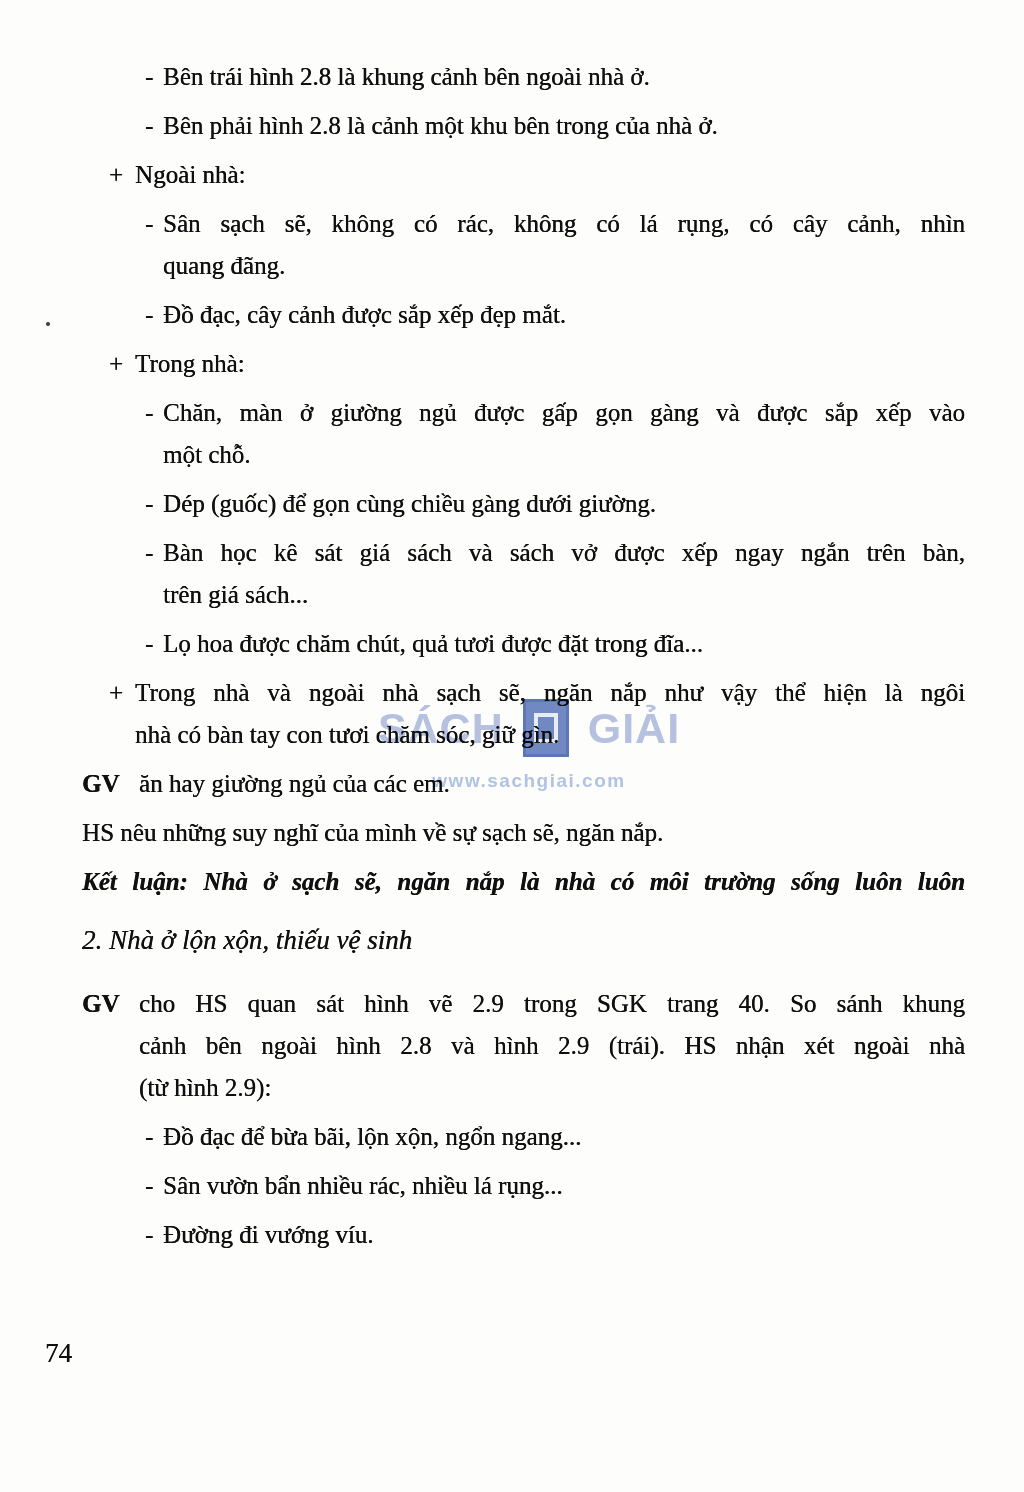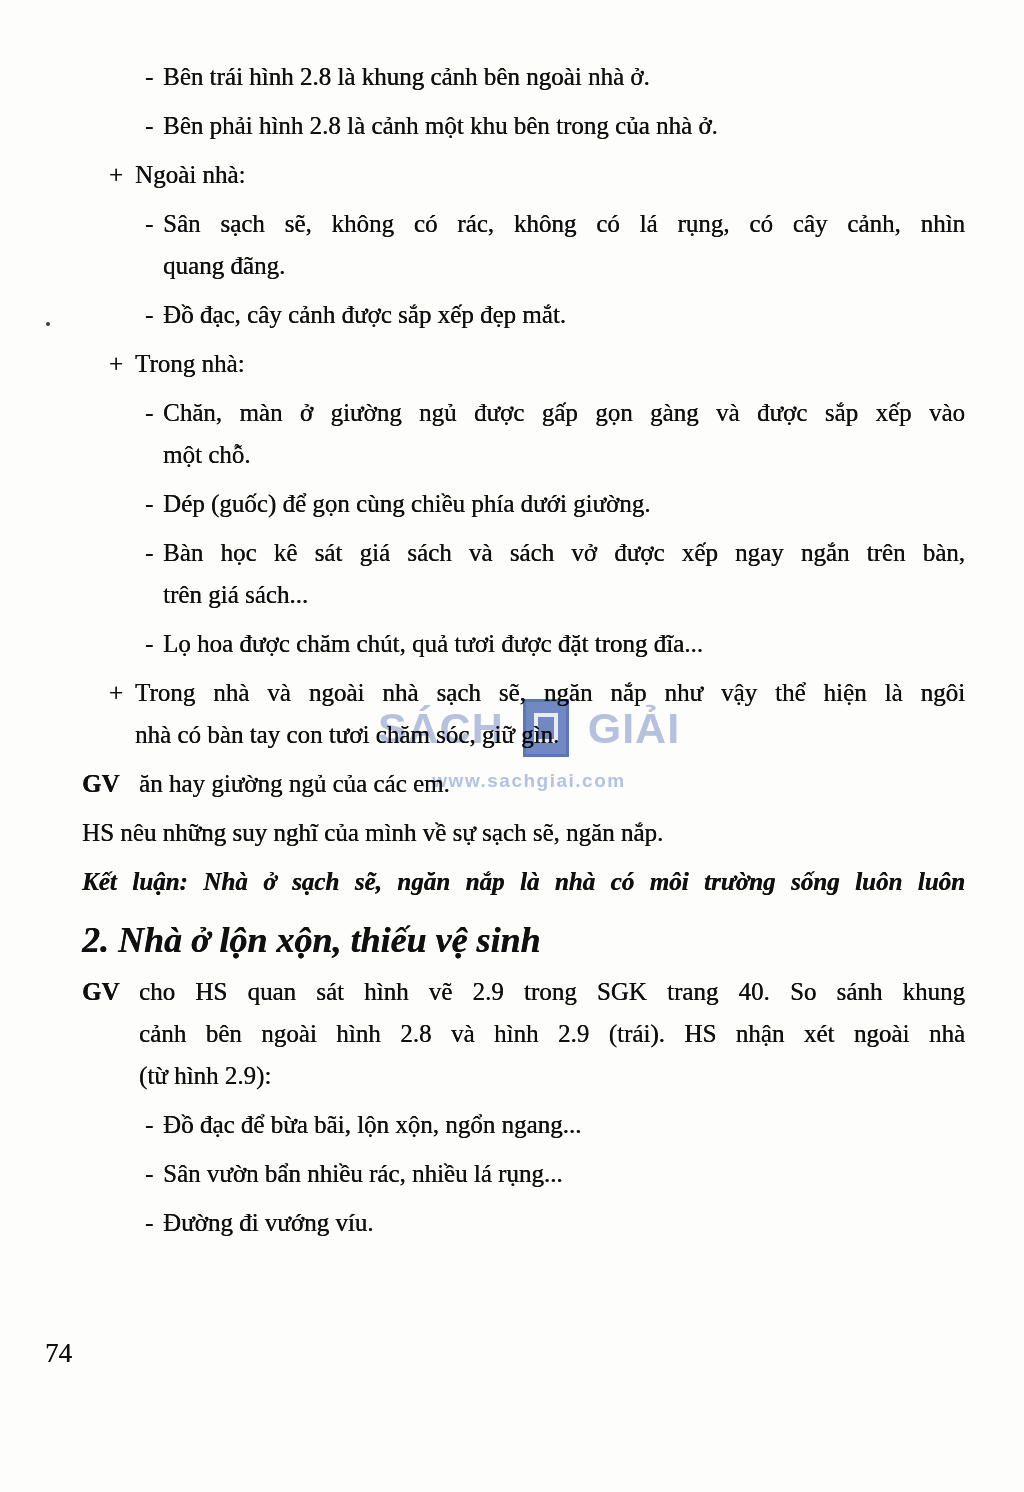--- a/index.html
+++ b/index.html
@@ -23,23 +23,23 @@
   }
   .para{position:relative;margin:0 0 7px 0;}
   .para .marker{position:absolute;top:0;line-height:42px;}
   .para.dash{padding-left:81px;}
   .para.dash .marker{left:63px;}
   .para.plus{padding-left:53px;}
   .para.plus .marker{left:27px;}
   .para.gv{padding-left:57px;}
   .para.gv .marker{left:0;font-weight:bold;}
   .para.heading{
-    font-weight:bold;font-style:italic;
-    font-size:36px;
-    margin:16px 0 10px 0;
+    font-weight:normal;font-style:italic;
+    font-size:27px;
+    margin:16px 0 22px 0;
   }
   .line{min-height:42px;}
   .line.just{text-align:justify;text-align-last:justify;}
   .lead{font-style:italic;font-weight:bold;font-family:Liberation Serif, serif;}
   .page-number{
     position:absolute;left:45px;top:1338px;
     font-size:27px;z-index:2;
     text-shadow:0.35px 0 0 currentColor;
   }
   
@@ -124,21 +124,21 @@
         <span class="marker">+</span>
         <div class="line">Trong nhà:</div>
       </div>
       <div class="para dash">
         <span class="marker">-</span>
         <div class="line just">Chăn, màn ở giường ngủ được gấp gọn gàng và được sắp xếp vào</div>
         <div class="line">một chỗ.</div>
       </div>
       <div class="para dash">
         <span class="marker">-</span>
-        <div class="line">Dép (guốc) để gọn cùng chiều phía dưới giường.</div>
+        <div class="line">Dép (guốc) để gọn cùng chiều gàng dưới giường.</div>
       </div>
       <div class="para dash">
         <span class="marker">-</span>
         <div class="line just">Bàn học kê sát giá sách và sách vở được xếp ngay ngắn trên bàn,</div>
         <div class="line">trên giá sách...</div>
       </div>
       <div class="para dash">
         <span class="marker">-</span>
         <div class="line">Lọ hoa được chăm chút, quả tươi được đặt trong đĩa...</div>
       </div>

